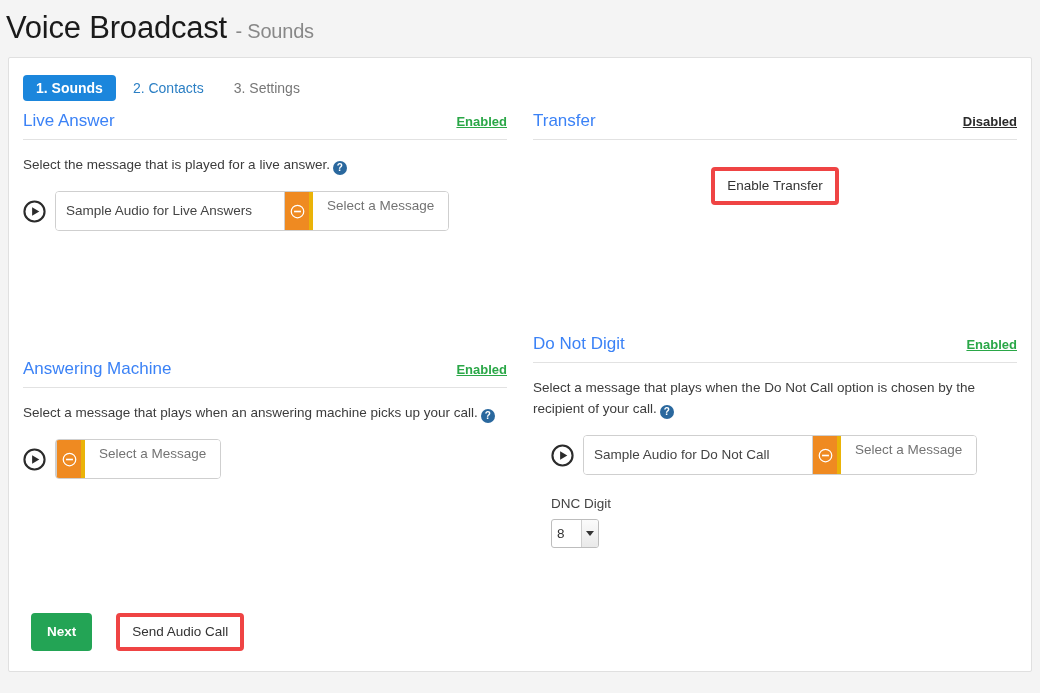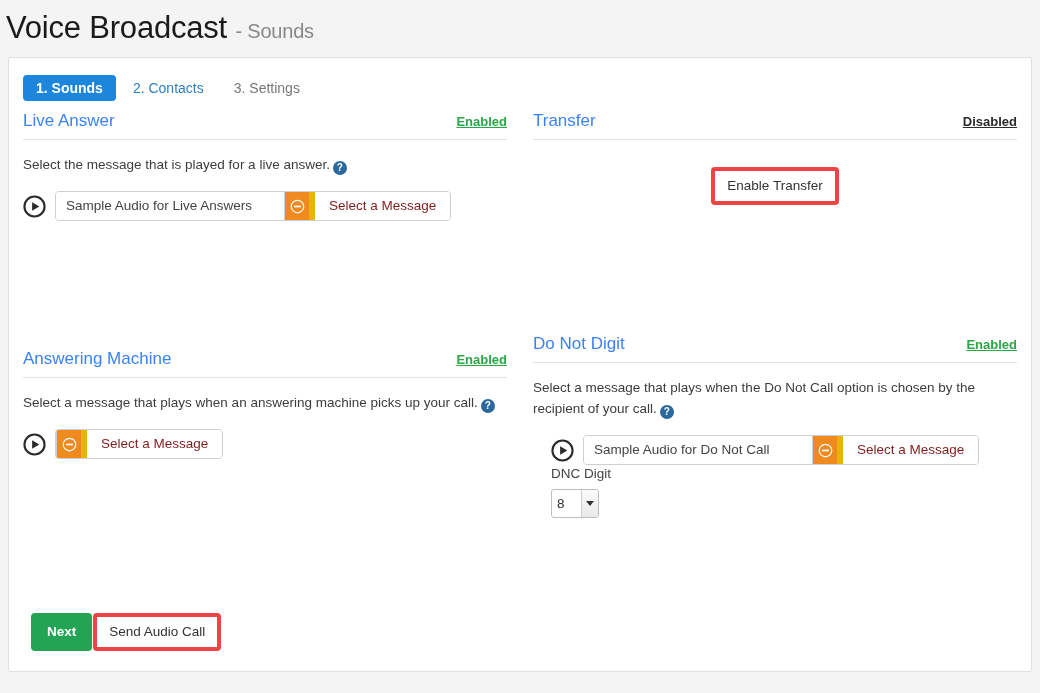--- a/index.html
+++ b/index.html
@@ -139,21 +139,21 @@
   .play-icon {
     width: 23px;
     height: 23px;
     flex: 0 0 23px;
     margin-right: 9px;
     cursor: pointer;
   }
   .input-group {
     display: flex;
     align-items: stretch;
-    height: 30px;
+    height: 40px;
     border: 1px solid #cfcfcf;
     border-radius: 4px;
     overflow: hidden;
     background: #ffffff;
   }
   .audio-name {
     font-size: 13.5px;
     line-height: 28px;
     color: #444444;
     padding: 0 10px;
@@ -171,24 +171,24 @@
     background: #ef8a21;
     display: flex;
     align-items: center;
     justify-content: center;
     cursor: pointer;
     border-left: 1px solid #cfcfcf;
   }
   .select-msg-btn {
     font-size: 13.5px;
     line-height: 28px;
-    color: #7f1d1d;
+    color: #737373;
     padding: 0 14px;
     background: #ffffff;
-    border-left: 6px solid #eab308;
+    border-left: 4px solid #eab308;
     cursor: pointer;
     white-space: nowrap;
   }
 
   
   .btn {
     display: inline-block;
     font-size: 13.5px;
     line-height: 18px;
     padding: 6px 12px;
@@ -205,21 +205,21 @@
     color: #ffffff;
     font-weight: 700;
   }
 
   .transfer-body {
     text-align: center;
     padding-top: 27px;
   }
 
   
-  .dnc-wrap { padding-left: 18px; }
+  .dnc-wrap { margin-top: 20px; padding-left: 18px; }
   .dnc-label {
     font-size: 13.5px;
     line-height: 18px;
     color: #444444;
     margin-bottom: 6px;
   }
   .dnc-select {
     width: 48px;
     height: 29px;
     font-size: 13.5px;
@@ -252,21 +252,21 @@
     border-right: 4px solid transparent;
     border-top: 5px solid #333333;
   }
 
   
   .footer-actions {
     position: absolute;
     left: 22px;
     bottom: 20px;
     display: flex;
-    gap: 1px;
+    gap: 24px;
   }
 
   .spacer-lg { height: 64px; }
 </style>
 </head>
 <body>
 
 <div class="page-header">
   <div class="page-title">
     <span>Voice Broadcast</span>

